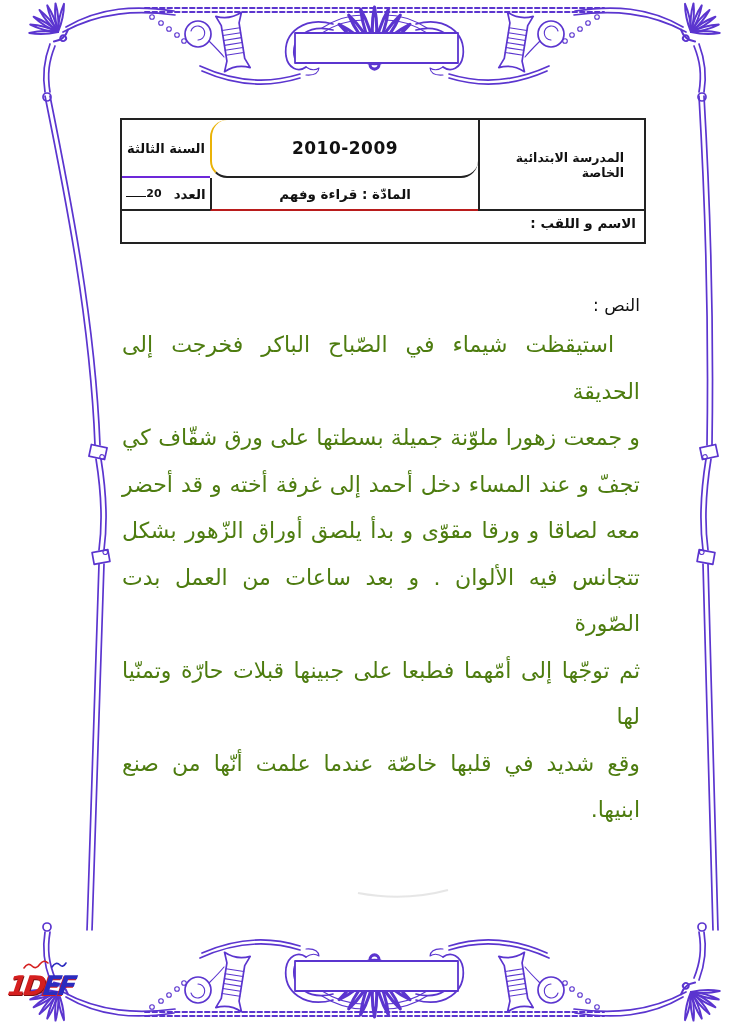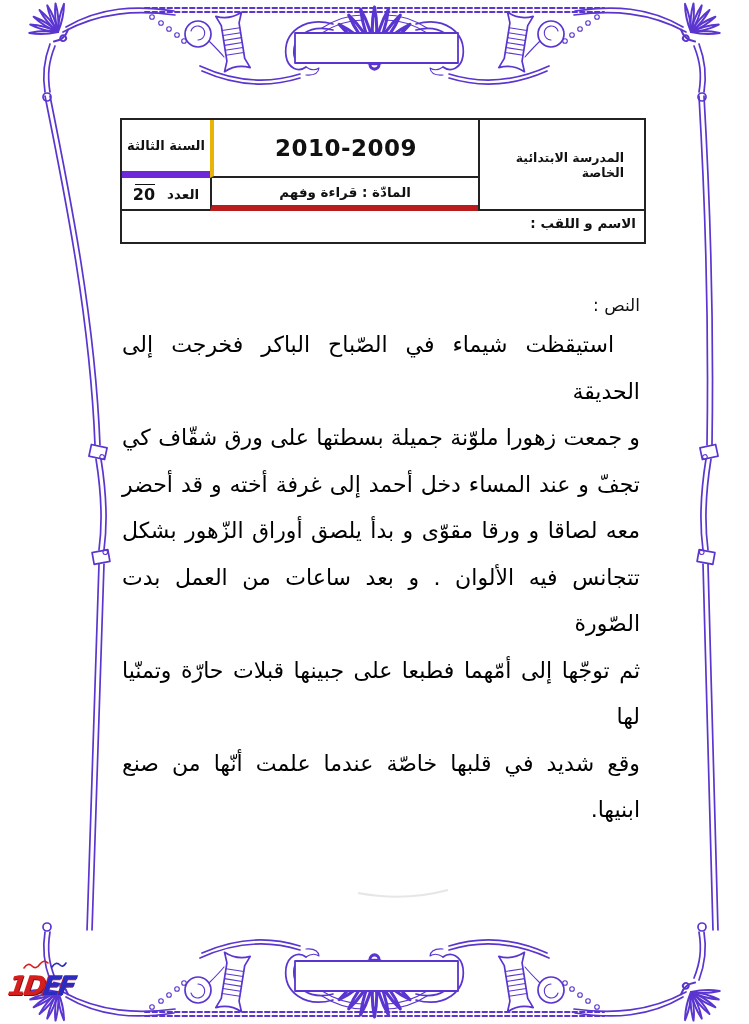--- a/index.html
+++ b/index.html
@@ -22,37 +22,37 @@
     position:absolute;left:120px;top:118px;width:526px;height:126px;
     box-sizing:border-box;border:2px solid #222;
     display:grid;direction:rtl;
     grid-template-columns:166px 268px 1fr;
     grid-template-rows:58px 33px 1fr;
     font-weight:bold;background:#fff;
   }
   .cell{box-sizing:border-box;display:flex;align-items:center;}
   .cell-school{grid-column:1;grid-row:1/3;border-left:2px solid #222;border-bottom:2px solid #222;
     padding:0 20px;font-size:12.5px;justify-content:flex-start;}
-  .cell-year{grid-column:2;grid-row:1;border-left:4px solid #eab308;border-bottom:2px solid #222;
-    justify-content:center;font-size:23px;direction:ltr;letter-spacing:.5px;}
-  .cell-class{grid-column:3;grid-row:1;border-bottom:7px solid #6d28d9;justify-content:center;font-size:13px;}
-  .cell-subject{grid-column:2;grid-row:2;border-left:2px solid #222;border-bottom:6px solid #b91c1c;
+  .cell-year{grid-column:2;grid-row:1;border-left:2px solid #eab308;border-bottom:2px solid #222;
+    justify-content:center;font-size:17px;direction:ltr;letter-spacing:.5px;border-radius:17px;}
+  .cell-class{grid-column:3;grid-row:1;border-bottom:2px solid #6d28d9;justify-content:center;font-size:13px;}
+  .cell-subject{grid-column:2;grid-row:2;border-left:2px solid #222;border-bottom:2px solid #b91c1c;
     justify-content:center;font-size:13.5px;}
   .cell-grade{grid-column:3;grid-row:2;border-bottom:2px solid #222;justify-content:center;gap:12px;font-size:13.5px;}
   .cell-name{grid-column:1/4;grid-row:3;align-items:flex-start;padding:4px 8px 17px;font-size:13.5px;}
-  .score-frac{display:inline-flex;flex-direction:column;align-items:flex-end;direction:ltr;
-    font-size:16px;line-height:1;font-weight:bold;}
+  .score-frac{display:inline-flex;flex-direction:row;align-items:flex-end;direction:ltr;
+    font-size:11px;line-height:1;font-weight:bold;}
   .score-bar{width:20px;border-top:1.6px solid #111;margin-bottom:2px;}
 
   
   .nass-label{position:absolute;right:109px;top:295px;direction:rtl;
     font-size:17px;font-weight:normal;}
   .body-text{
     position:absolute;right:109px;left:122px;top:322px;
-    direction:rtl;font-size:22px;line-height:46.5px;color:#000000;
+    direction:rtl;font-size:22px;line-height:46.5px;color:#4d7c0f;
   }
   .text-line{text-align:justify;text-align-last:justify;}
   .text-line:first-child{text-indent:26px;}
   .text-line:last-child{text-align-last:right;}
 
   
   .logo{position:absolute;left:8px;top:960px;width:78px;line-height:1;}
   .logo-squiggle{display:block;margin:0 0 0 14px;}
   .logo-text{font-style:italic;font-weight:bold;font-size:27px;letter-spacing:-3px;
     transform:skewX(-8deg);display:inline-block;}

